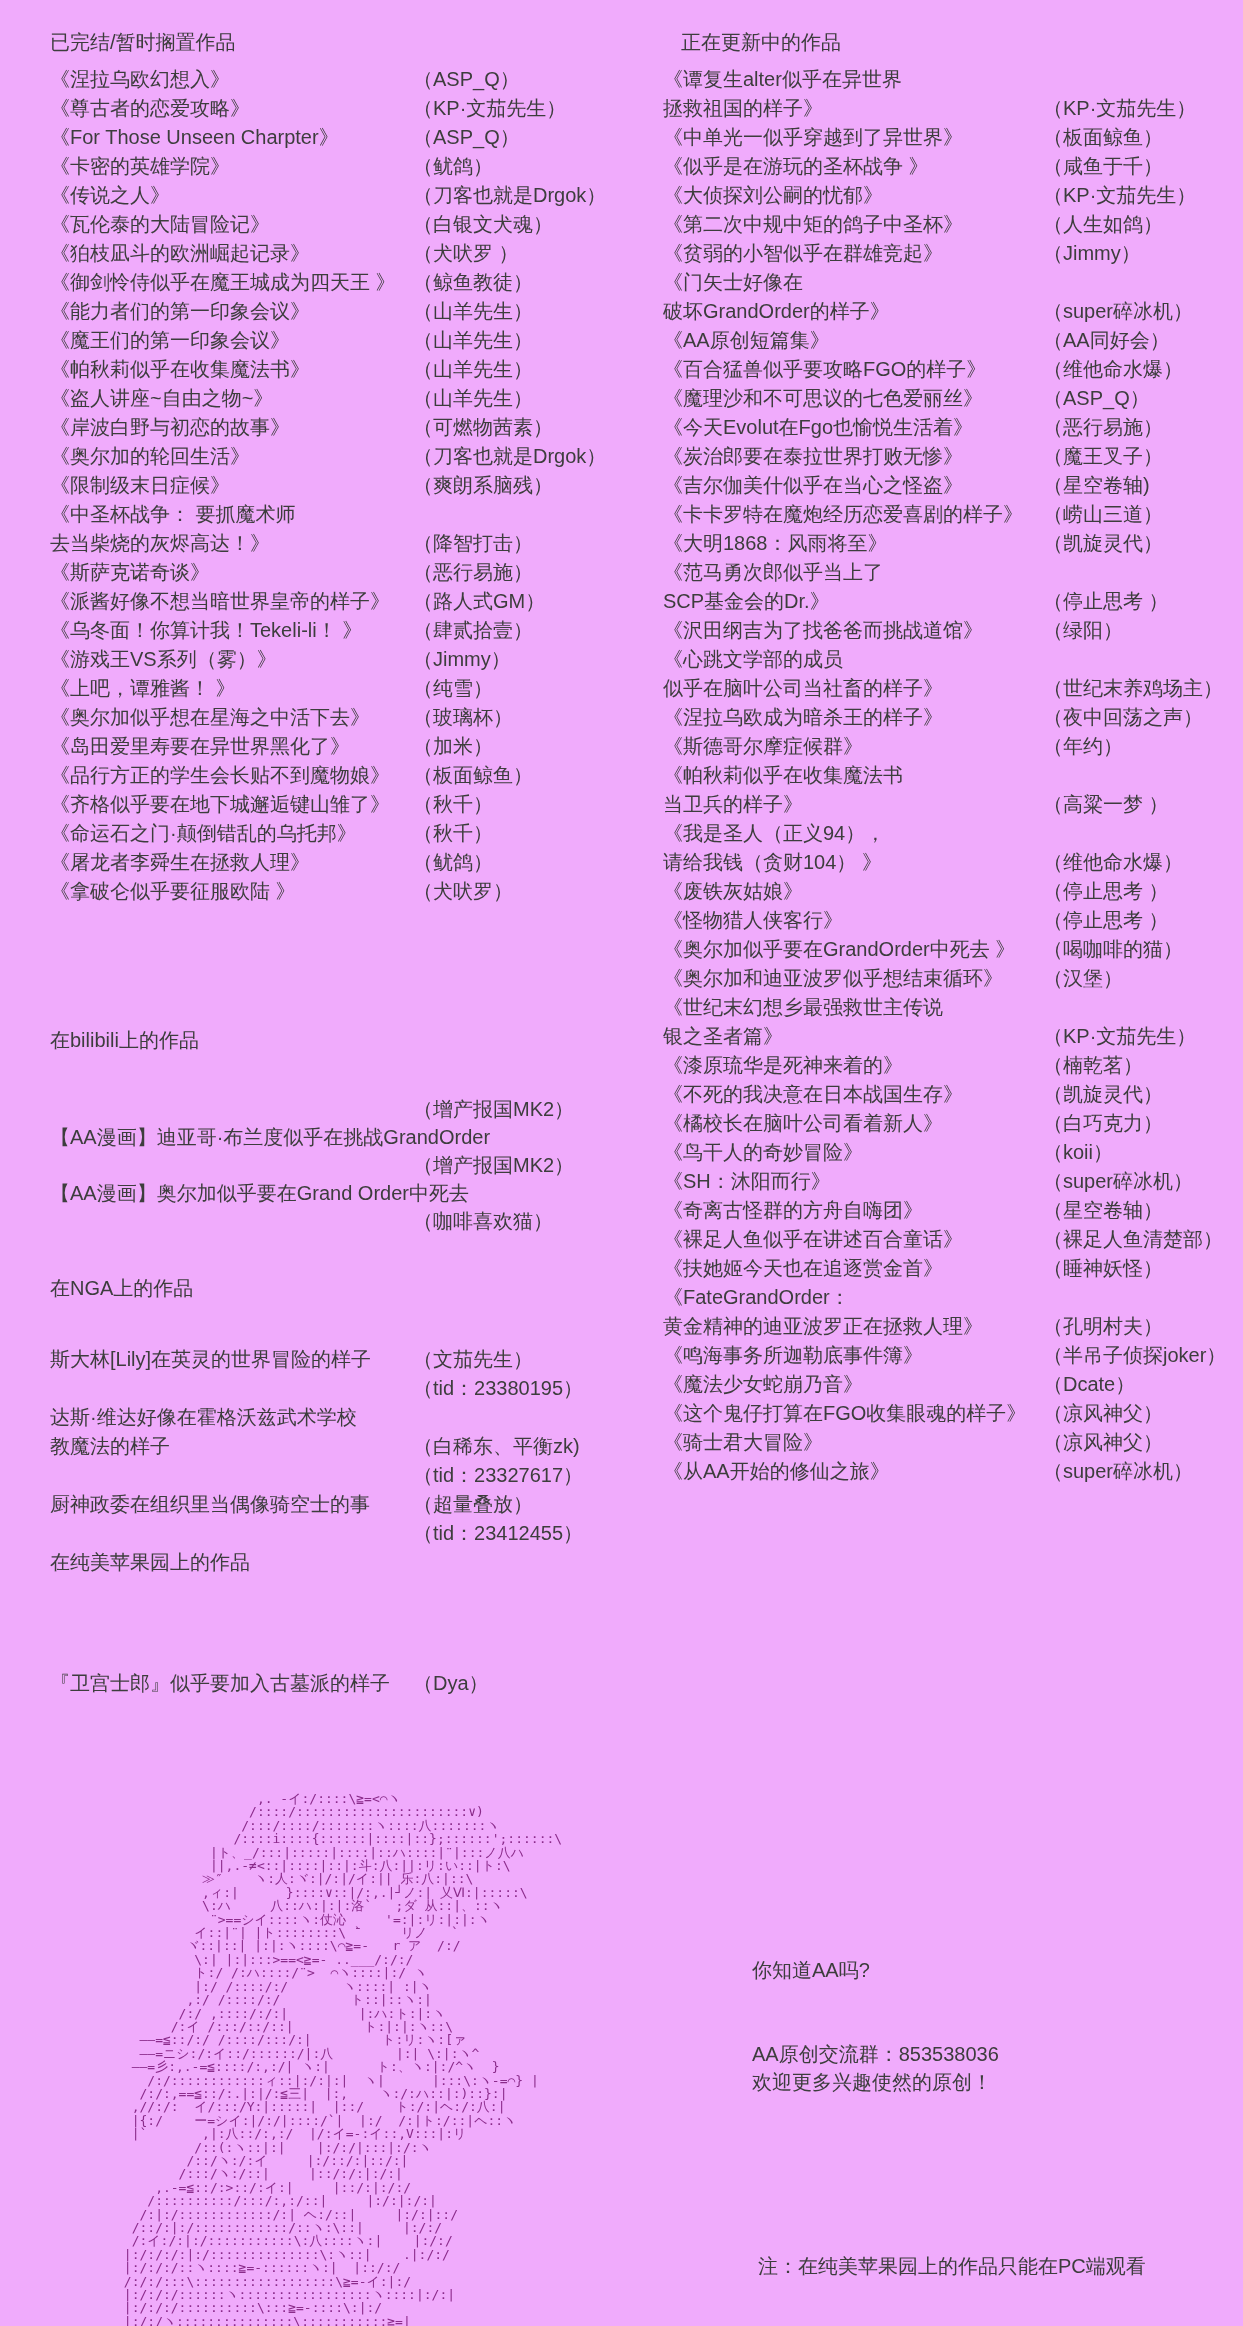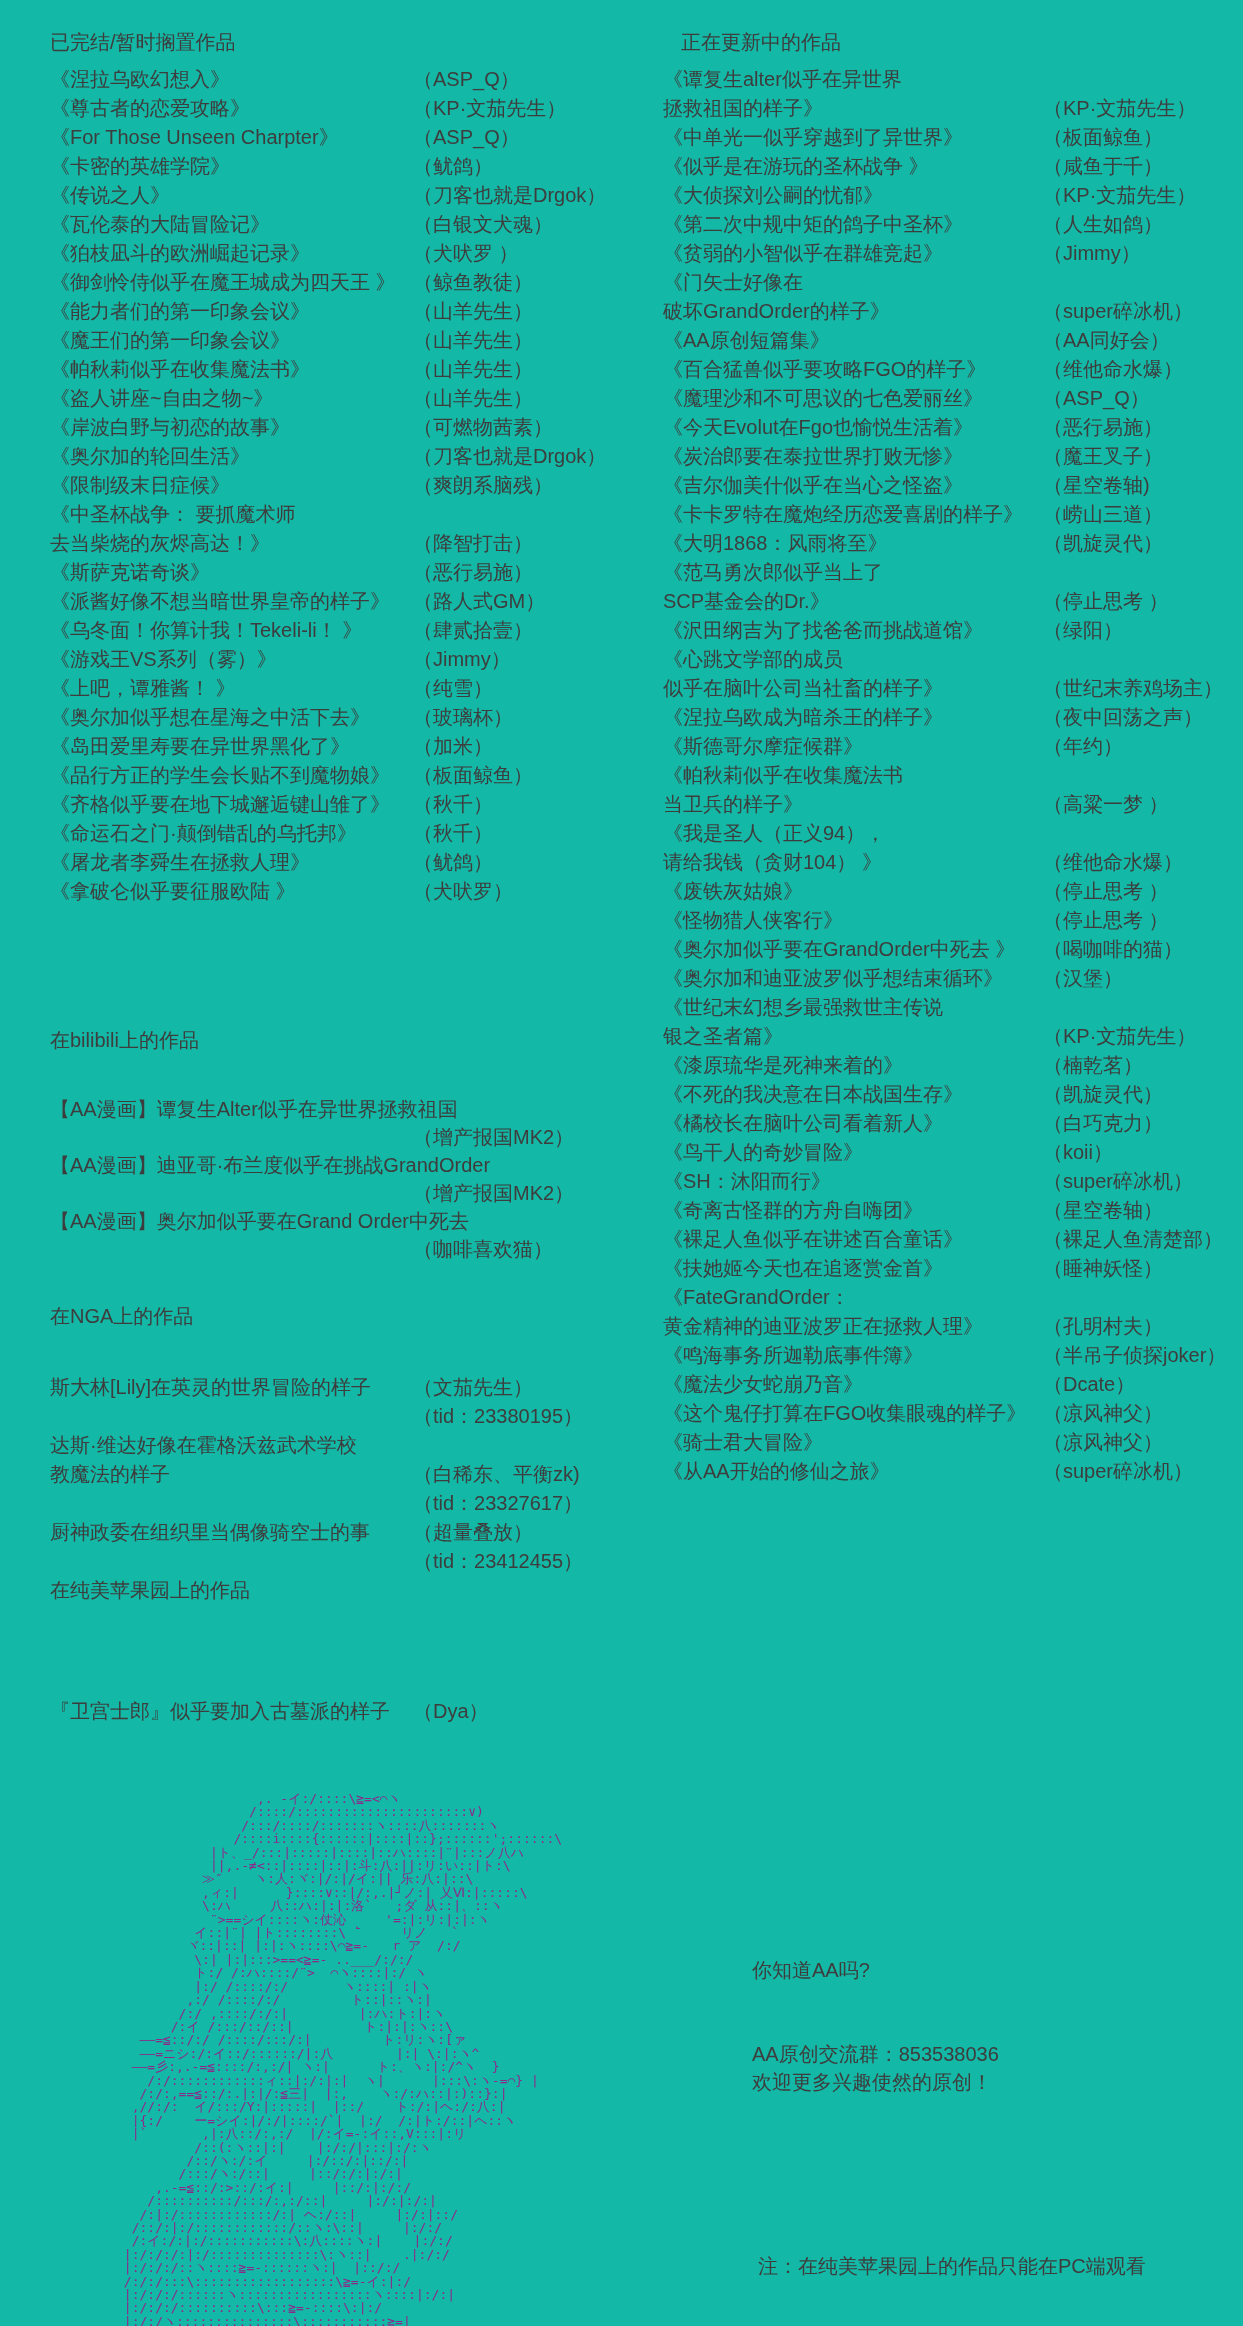--- a/index.html
+++ b/index.html
@@ -1,19 +1,19 @@
 <!DOCTYPE html>
 <html><head>
 <meta charset="utf-8">
 <style>
   *{margin:0;padding:0;box-sizing:border-box}
   html,body{background:#f8f8f8}
   body{width:1243px;height:2326px;position:relative;overflow:hidden;
        font-family:"Liberation Sans","DejaVu Sans",sans-serif;color:#3d3d3d}
-  .canvas{position:absolute;left:0;top:0;width:1243px;height:2326px;background:#14b8a6;overflow:hidden}
+  .canvas{position:absolute;left:0;top:0;width:1243px;height:2326px;background:#f0abfc;overflow:hidden}
   .col{position:absolute;font-size:20px;line-height:29px}
   .col-left{left:50px;top:28px;width:580px}
   .col-right{left:663px;top:28px;width:565px}
   .sec-header{font-size:20px;white-space:nowrap}
   .col-right > .sec-header{padding-left:18px}
   .works{margin-top:8px}
   .wrow{display:grid;align-items:end}
   .col-left .wrow{grid-template-columns:363px 1fr}
   .col-right .wrow{grid-template-columns:380px 1fr}
   .wtitle{display:block}
@@ -187,21 +187,20 @@
           <span class="wtitle"><span class="t1">《拿破仑似乎要征服欧陆 》</span></span>
           <span class="wauthor">（犬吠罗）</span>
         </div>
       </div>
 
     <div class="sec-header sec-bili">在bilibili上的作品</div>
 
     <div class="bili-list">
 
         <div class="bili-item">
-          <div class="bili-title">【AA漫画】谭复生Alter似乎在异世界拯救祖国</div>
           <div class="bili-author">（增产报国MK2）</div>
         </div>
 
         <div class="bili-item">
           <div class="bili-title">【AA漫画】迪亚哥·布兰度似乎在挑战GrandOrder</div>
           <div class="bili-author">（增产报国MK2）</div>
         </div>
 
         <div class="bili-item">
           <div class="bili-title">【AA漫画】奥尔加似乎要在Grand Order中死去</div>

